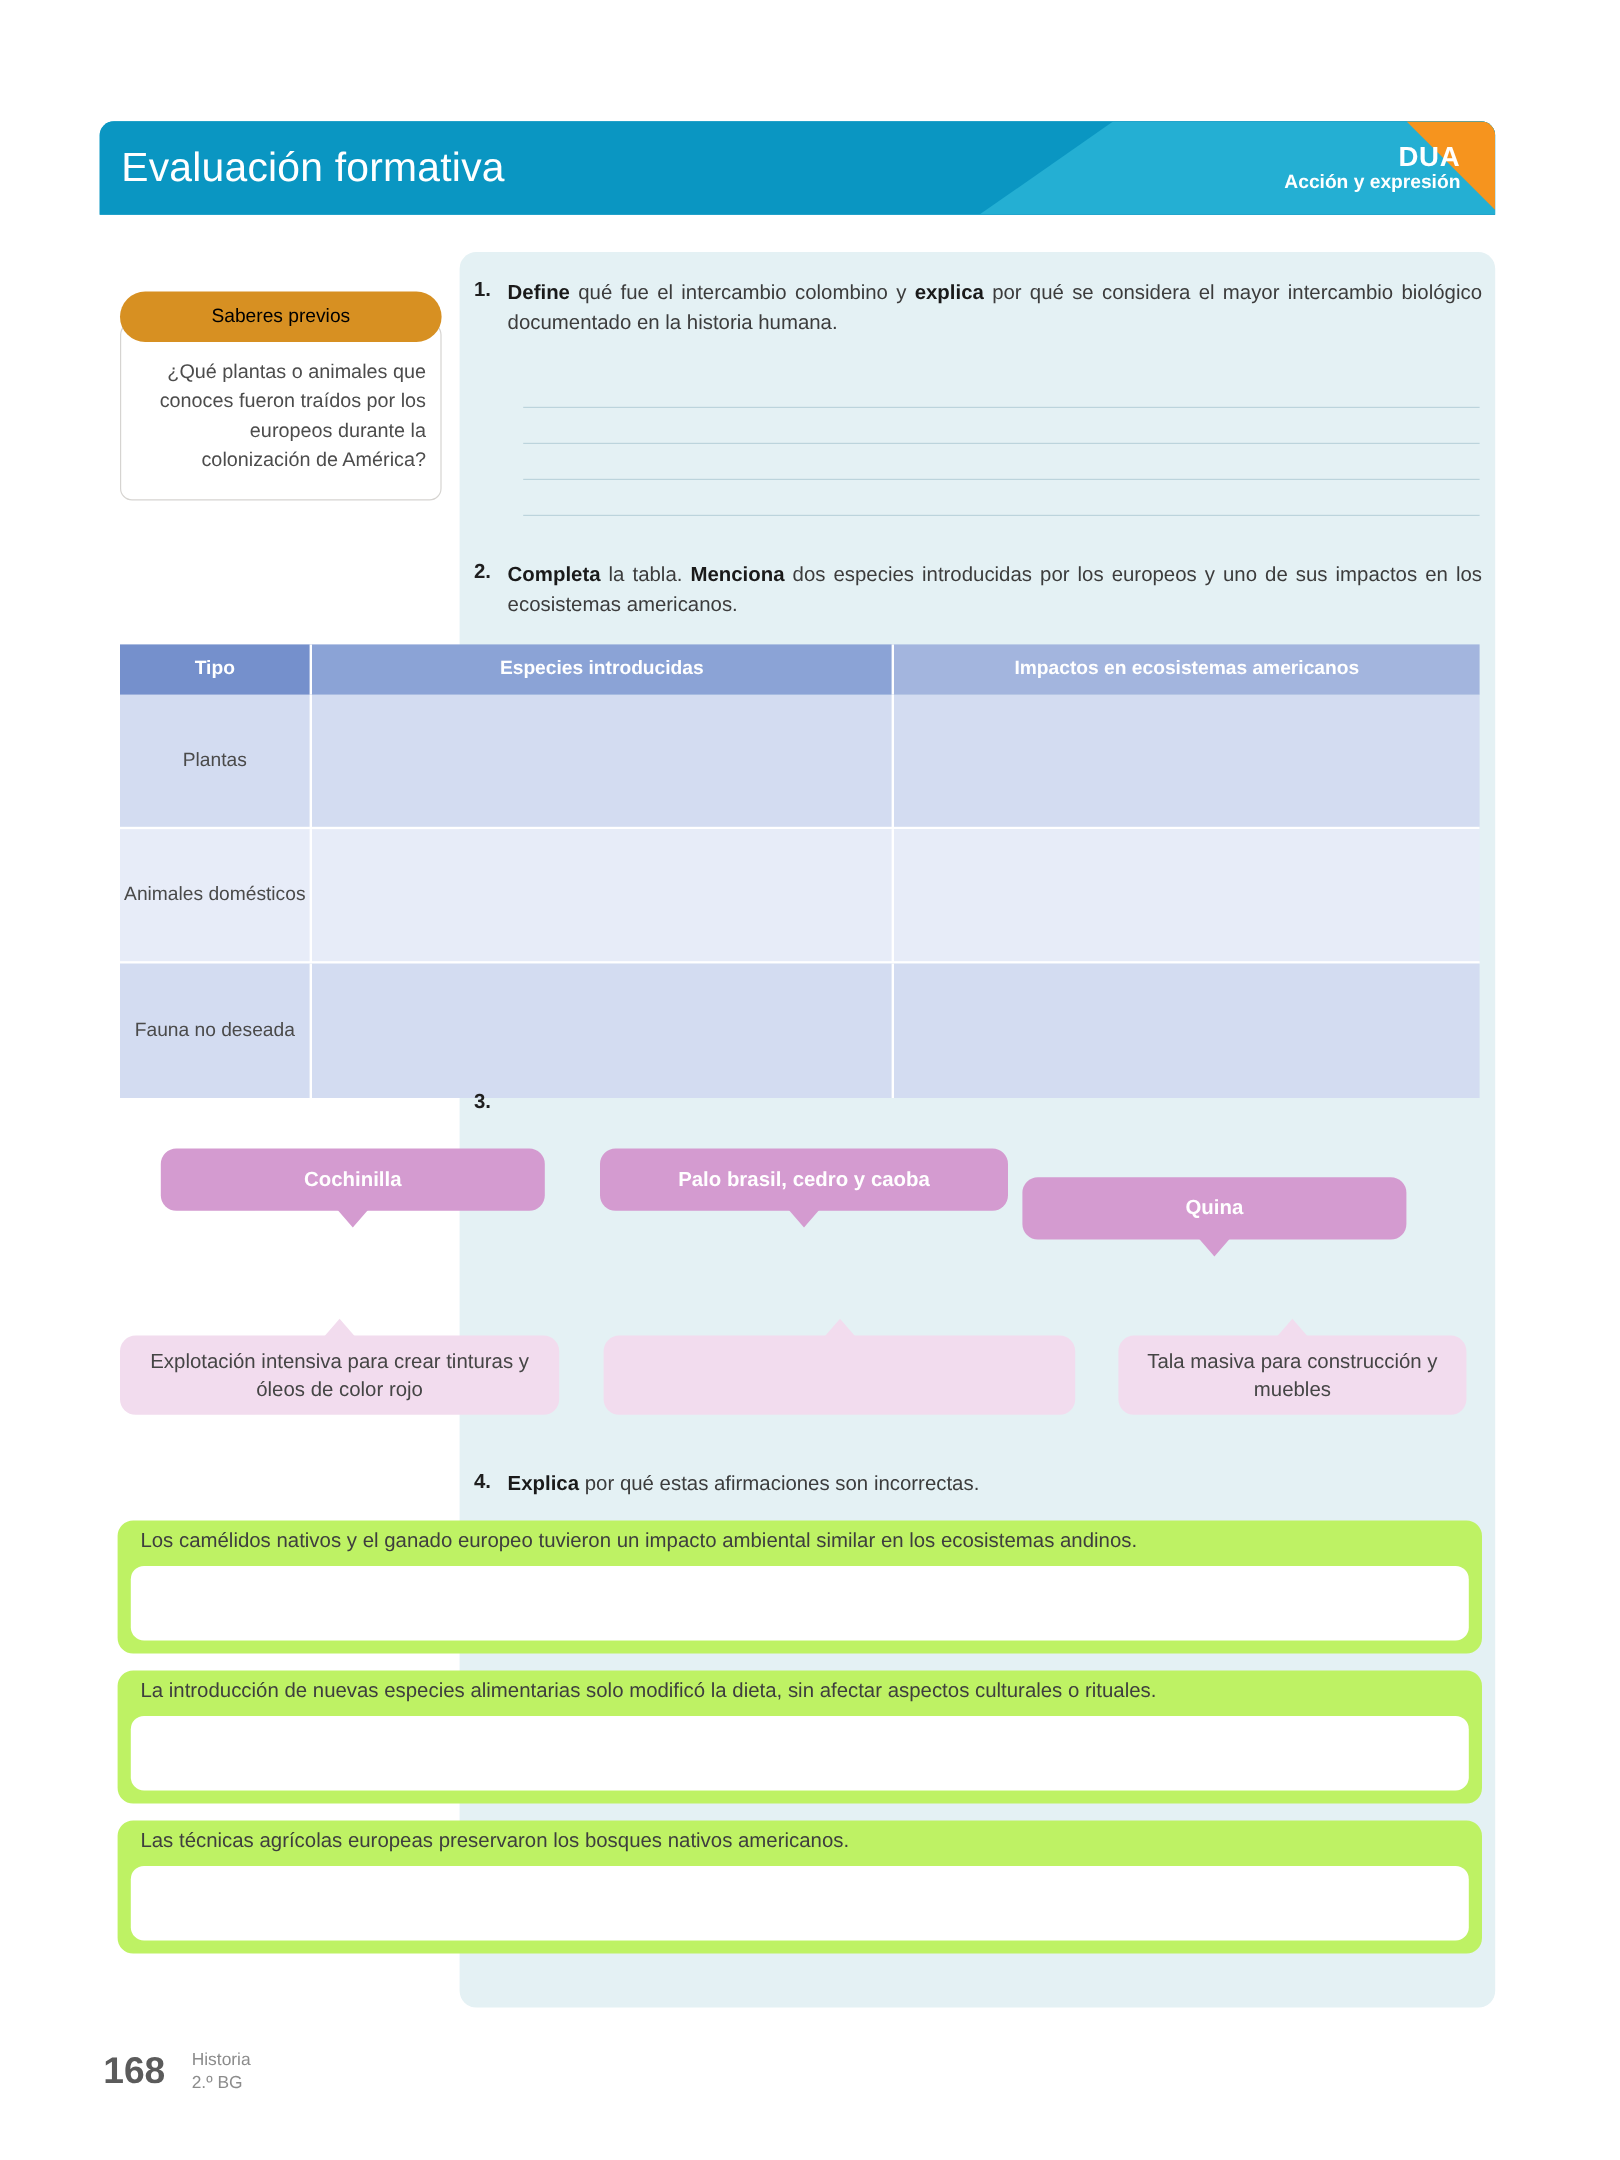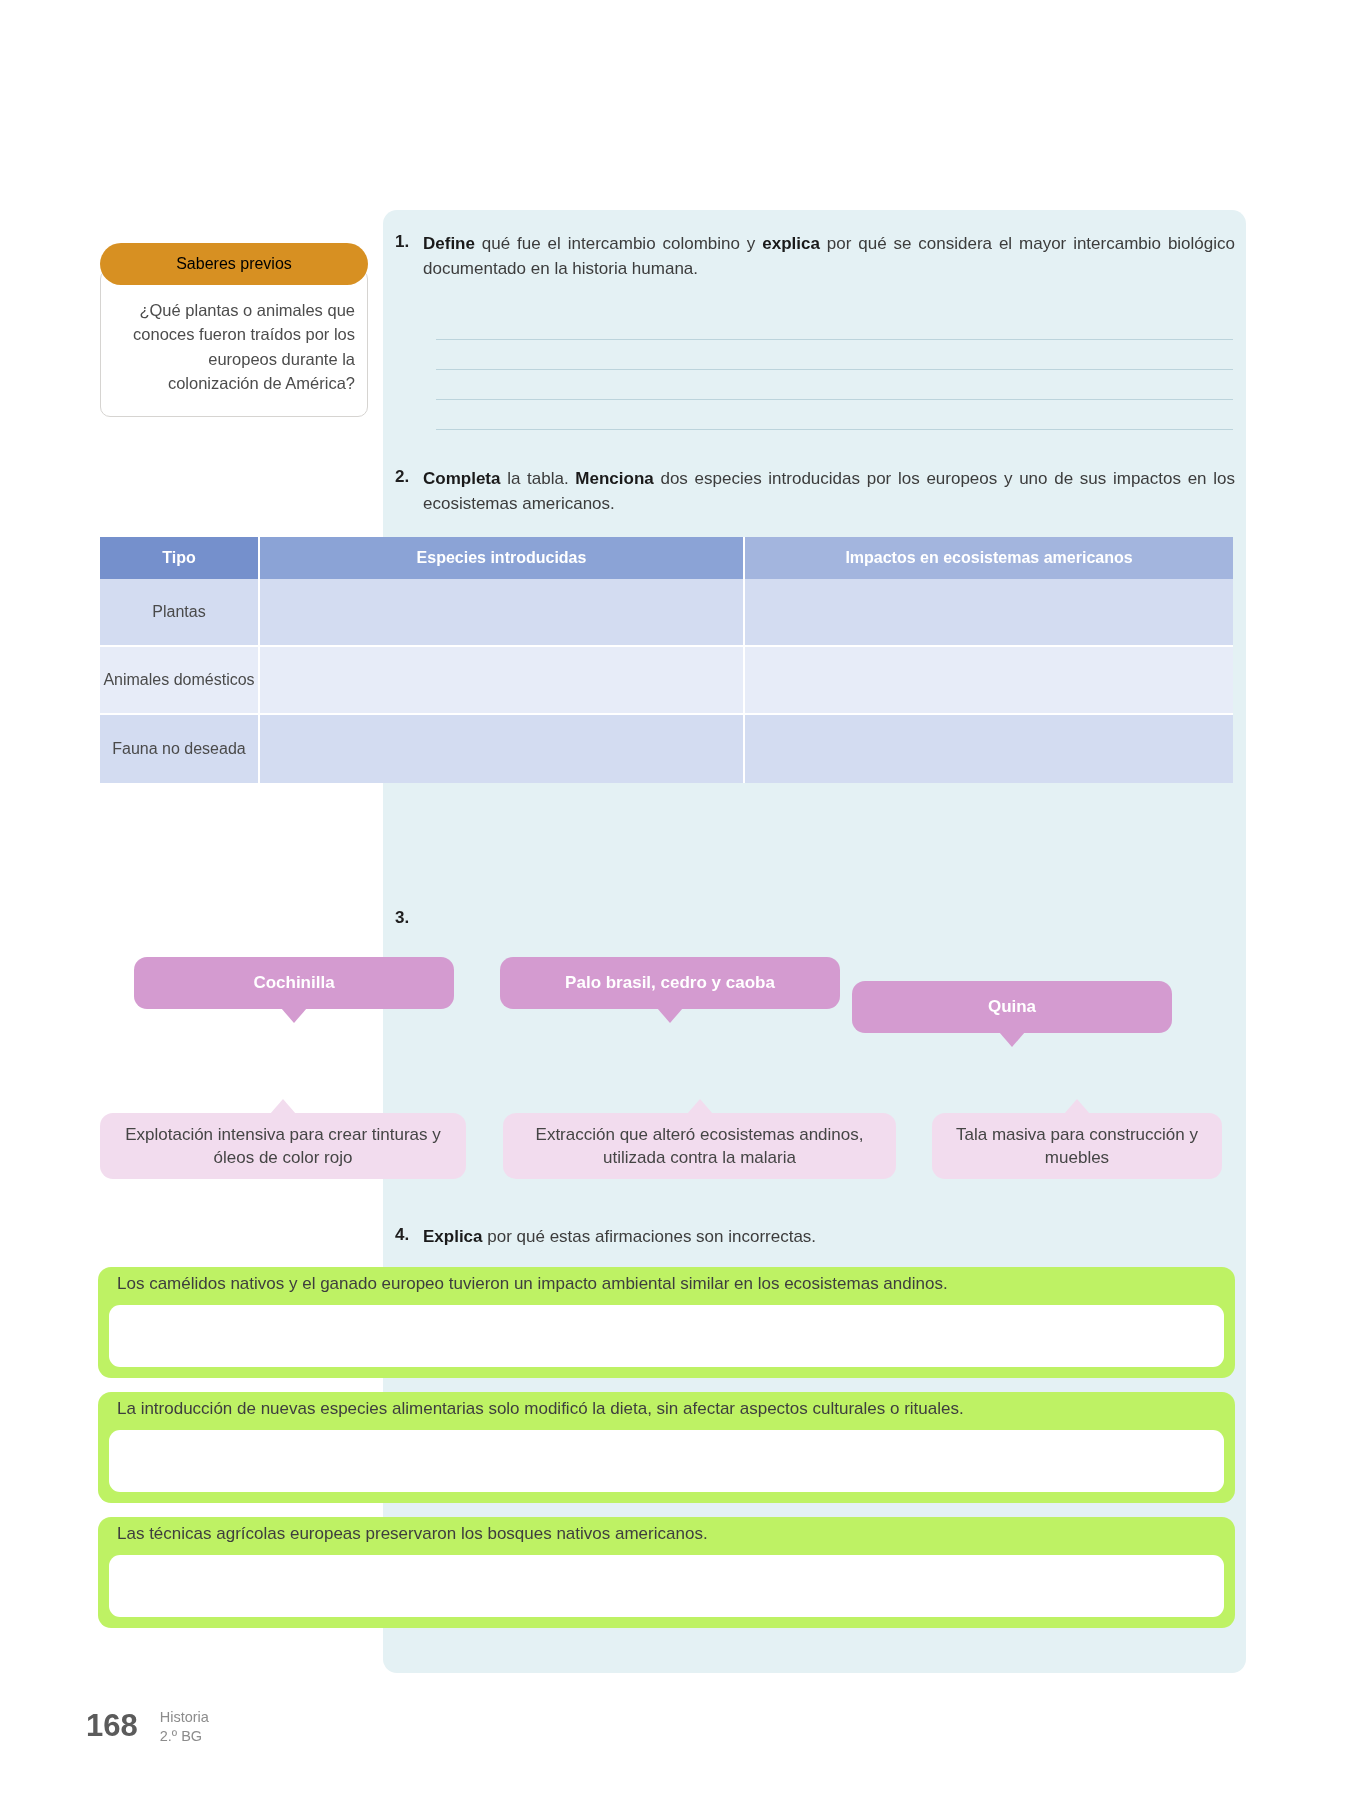--- a/index.html
+++ b/index.html
@@ -185,21 +185,21 @@
     text-align: center;
     vertical-align: middle;
     border-right: 2.5px solid #ffffff;
   }
   .tbl th:last-child { border-right: none; }
   .th-1 { background: #7590cc; width: 160px; }
   .th-2 { background: #8ba3d6; width: 485px; }
   .th-3 { background: #a3b5de; width: 488px; margin-left: 10px; }
 
   .tbl td {
-    height: 68px;
+    height: 112px;
     vertical-align: middle;
     text-align: center;
     font-size: 16px;
     color: #4a4a4a;
     line-height: 1.4;
     border-right: 2.5px solid #ffffff;
     border-bottom: 2.5px solid #ffffff;
   }
   .tbl td:last-child { border-right: none; }
   .tbl tr.row-a td { background: #d3dcf1; }
@@ -306,20 +306,30 @@
     font-size: 14.5px;
     color: #8c8c8c;
     line-height: 1.28;
   }
 </style>
 </head>
 <body>
 
 <div class="page">
 
+  <div class="header-banner">
+    <div class="header-left-block"></div>
+    <div class="header-diag"></div>
+    <div class="header-corner"></div>
+    <div class="header-title">Evaluación formativa</div>
+    <div class="header-dua-wrap">
+      <div class="header-dua">DUA</div>
+      <div class="header-dua-sub">Acción y expresión</div>
+    </div>
+  </div>
 
   <div class="main-panel"></div>
 
   <div class="saberes">
     <div class="saberes-pill">
       <span>Saberes previos</span>
     </div>
     <div class="saberes-body">¿Qué plantas o animales que conoces fueron traídos por los europeos durante la colonización de América?</div>
   </div>
 
@@ -383,21 +393,20 @@
     <span>Quina</span>
     <span class="tail"></span>
   </div>
 
   <div class="pill-bot" id="pill-bot-0">
     <span class="tail-up"></span>
     <span>Explotación intensiva para crear tinturas y óleos de color rojo</span>
   </div>
   <div class="pill-bot" id="pill-bot-1">
     <span class="tail-up"></span>
-    <span>Extracción que alteró ecosistemas andinos, utilizada contra la malaria</span>
   </div>
   <div class="pill-bot" id="pill-bot-2">
     <span class="tail-up"></span>
     <span>Tala masiva para construcción y muebles</span>
   </div>
 
   <div class="question" id="q4">
     <div class="q-num">4.</div>
     <div class="q-text"><b>Explica</b> por qué estas afirmaciones son incorrectas.</div>
   </div>

